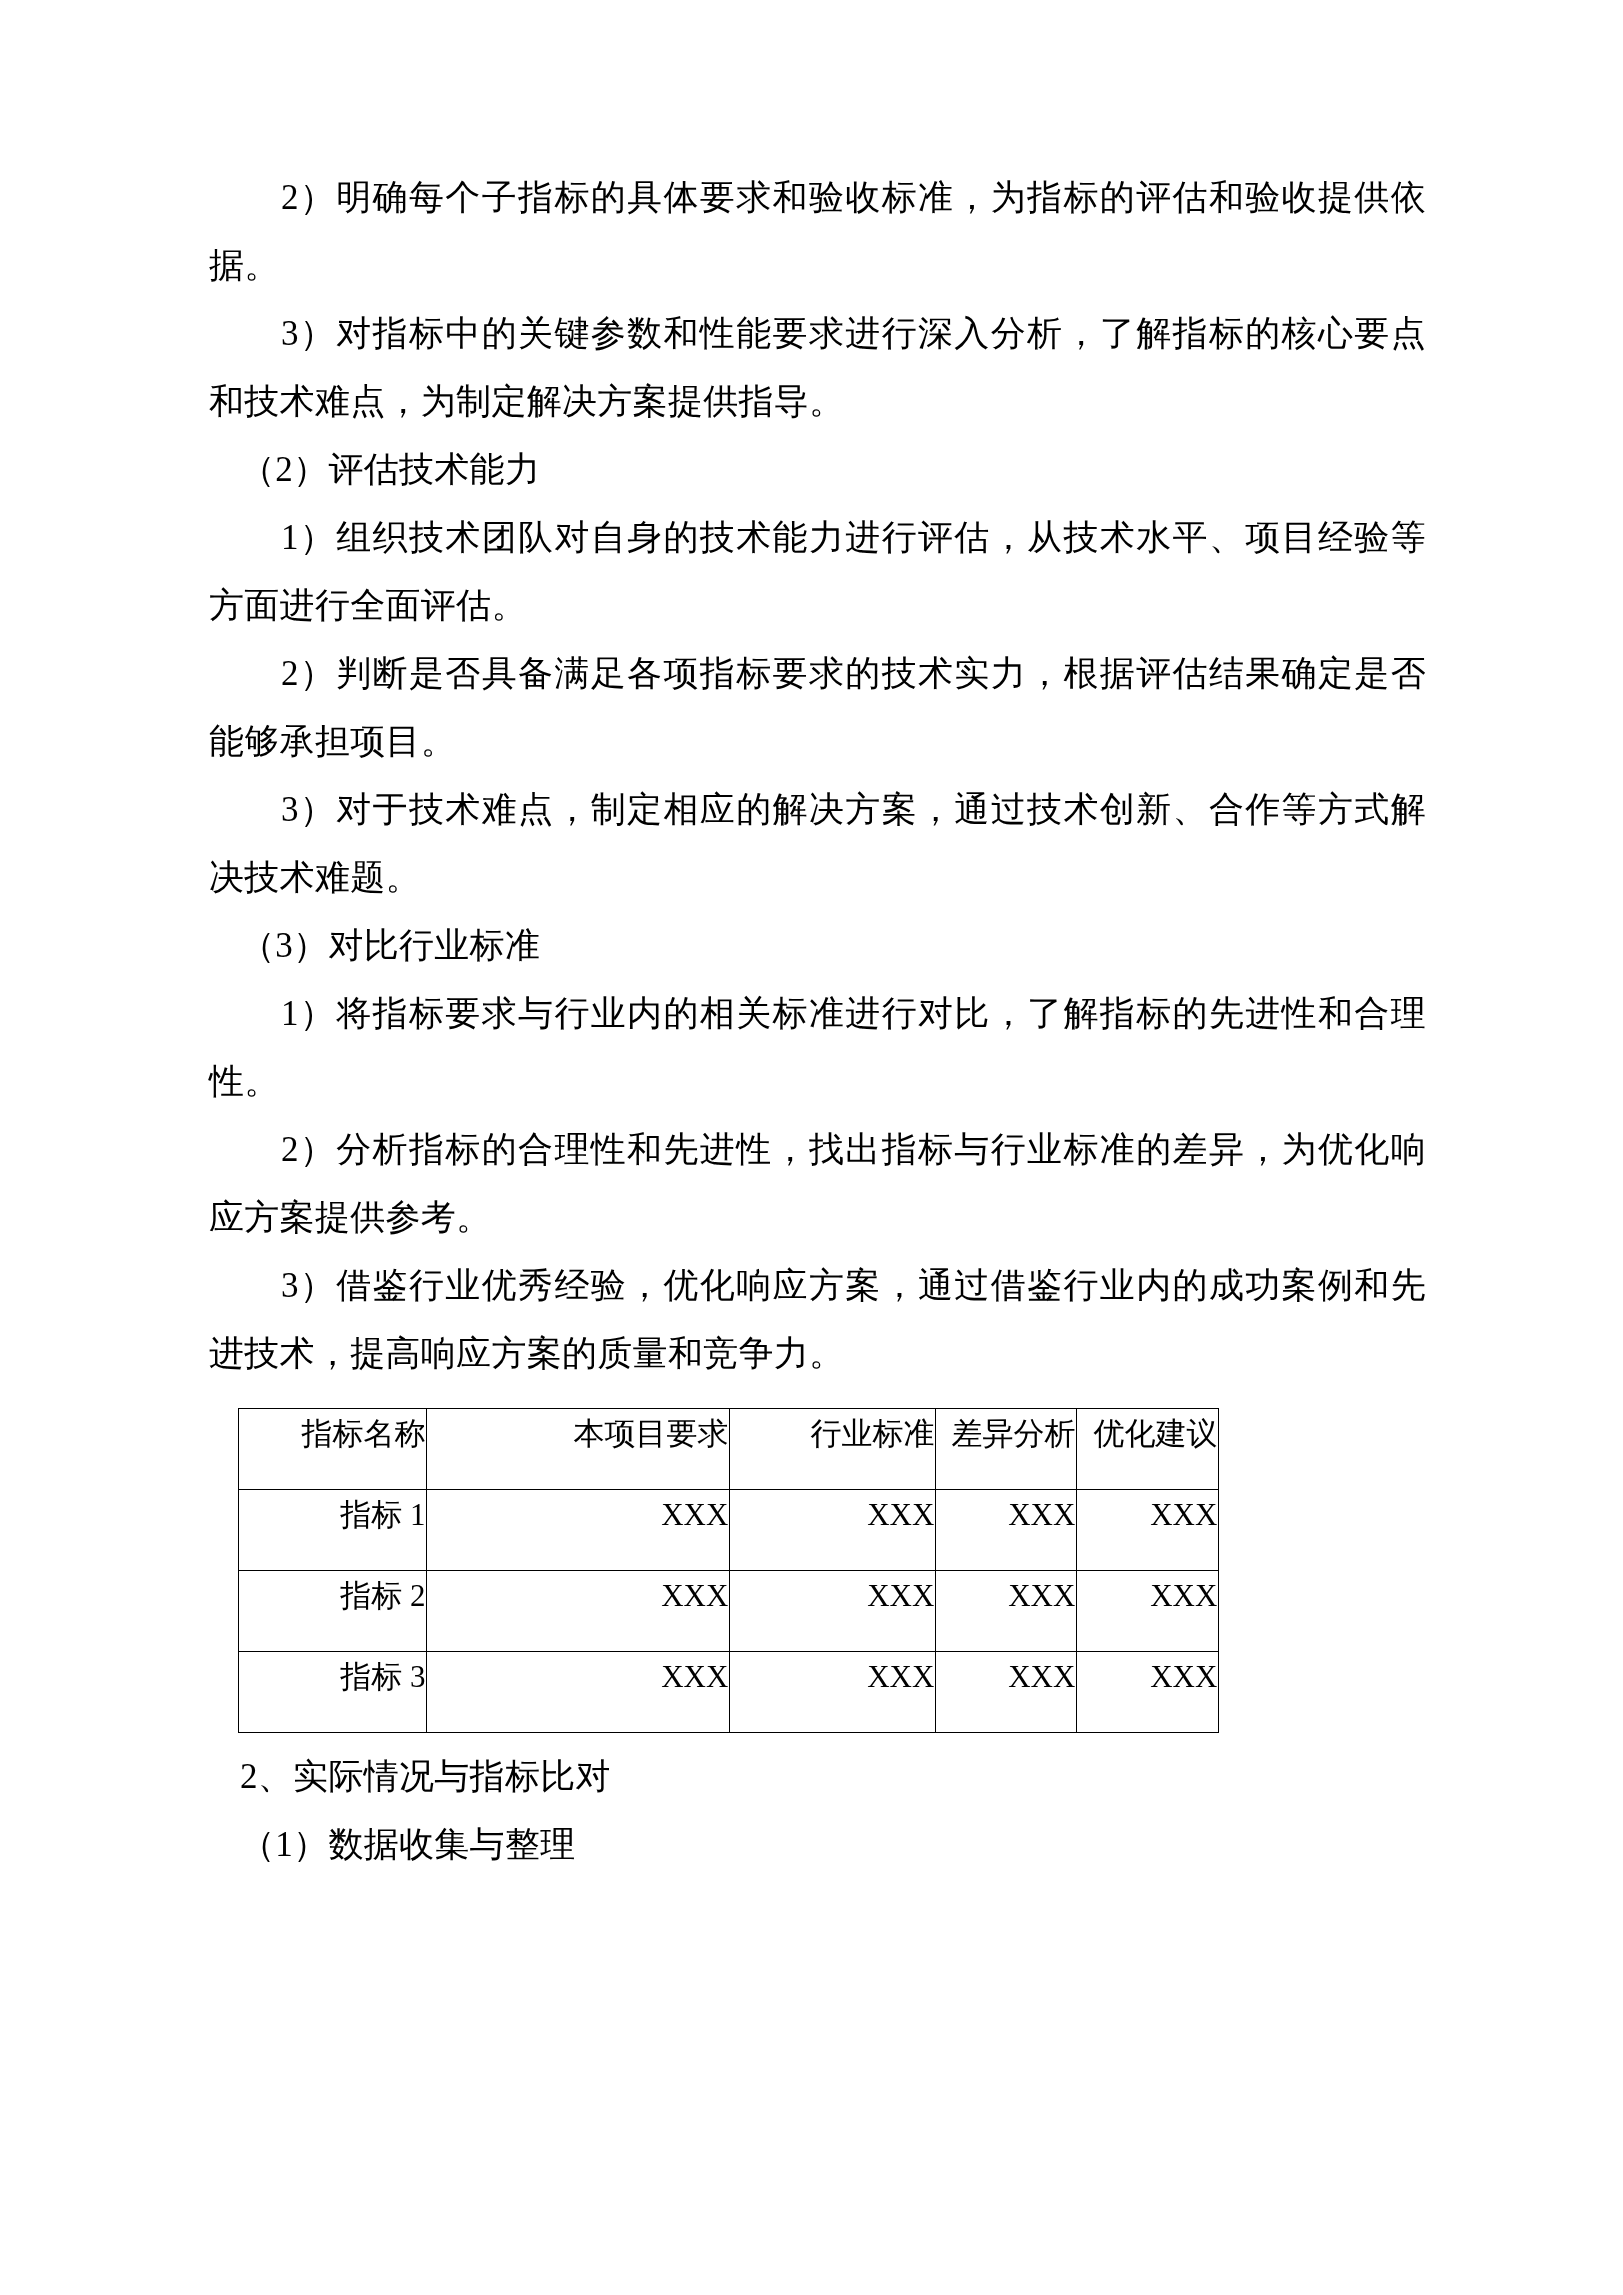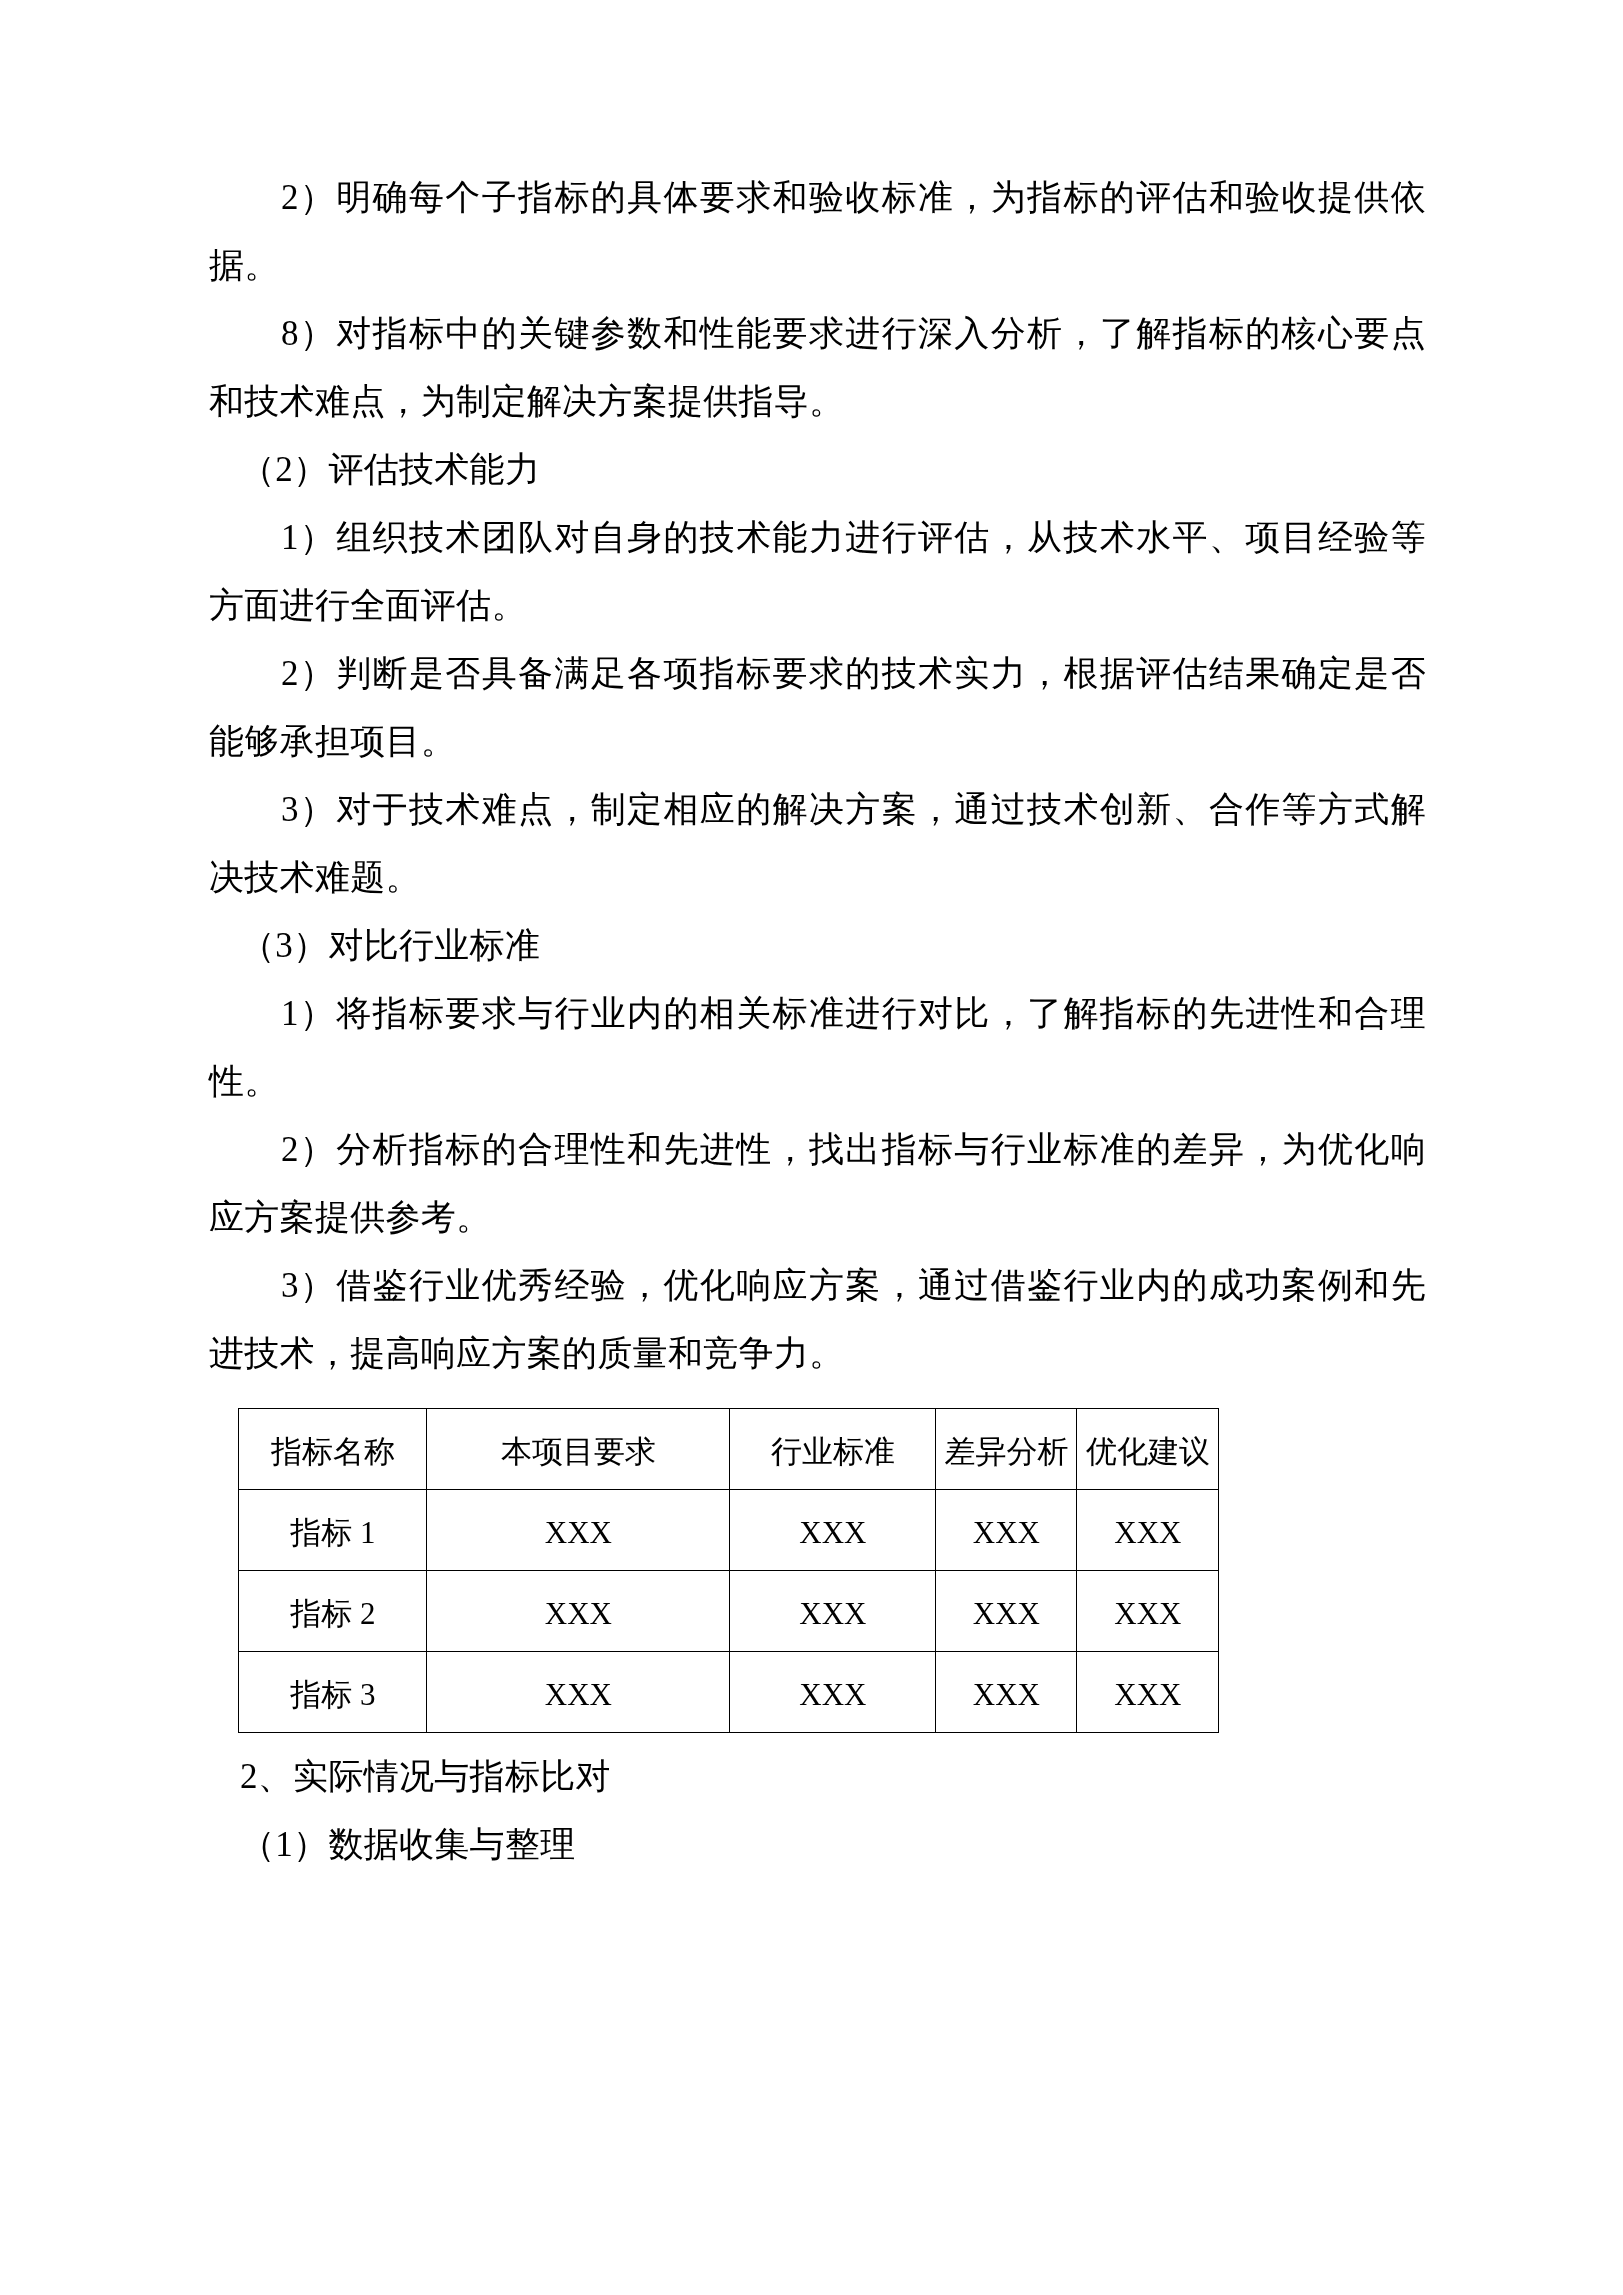--- a/index.html
+++ b/index.html
@@ -51,42 +51,42 @@
   table.data-table {
     border-collapse: collapse;
     width: 980px;
     table-layout: fixed;
   }
   table.data-table th,
   table.data-table td {
     border: 1.3px solid #000000;
     font-size: 31px;
     font-weight: normal;
-    text-align: center;
+    text-align: right;
     vertical-align: top;
-    padding-top: 22px;
+    padding-top: 4px;
     padding-bottom: 14.4px;
     line-height: 41px;
     font-family: "Liberation Serif", "DejaVu Serif", serif;
   }
   table.data-table tr { height: 81px; }
   col.c0 { width: 188px; }
   col.c1 { width: 303px; }
   col.c2 { width: 206px; }
   col.c3 { width: 141px; }
   col.c4 { width: 142px; }
 </style>
 </head>
 <body>
 
 <div class="page">
   <div class="content">
 
     <p class="para indent2">2）明确每个子指标的具体要求和验收标准，为指标的评估和验收提供依据。</p>
-    <p class="para indent2">8）对指标中的关键参数和性能要求进行深入分析，了解指标的核心要点和技术难点，为制定解决方案提供指导。</p>
+    <p class="para indent2">3）对指标中的关键参数和性能要求进行深入分析，了解指标的核心要点和技术难点，为制定解决方案提供指导。</p>
     <p class="para noindent">（2）评估技术能力</p>
     <p class="para indent2">1）组织技术团队对自身的技术能力进行评估，从技术水平、项目经验等方面进行全面评估。</p>
     <p class="para indent2">2）判断是否具备满足各项指标要求的技术实力，根据评估结果确定是否能够承担项目。</p>
     <p class="para indent2">3）对于技术难点，制定相应的解决方案，通过技术创新、合作等方式解决技术难题。</p>
     <p class="para noindent">（3）对比行业标准</p>
     <p class="para indent2">1）将指标要求与行业内的相关标准进行对比，了解指标的先进性和合理性。</p>
     <p class="para indent2">2）分析指标的合理性和先进性，找出指标与行业标准的差异，为优化响应方案提供参考。</p>
     <p class="para indent2">3）借鉴行业优秀经验，优化响应方案，通过借鉴行业内的成功案例和先进技术，提高响应方案的质量和竞争力。</p>
 
     <div class="tbl-wrap">

